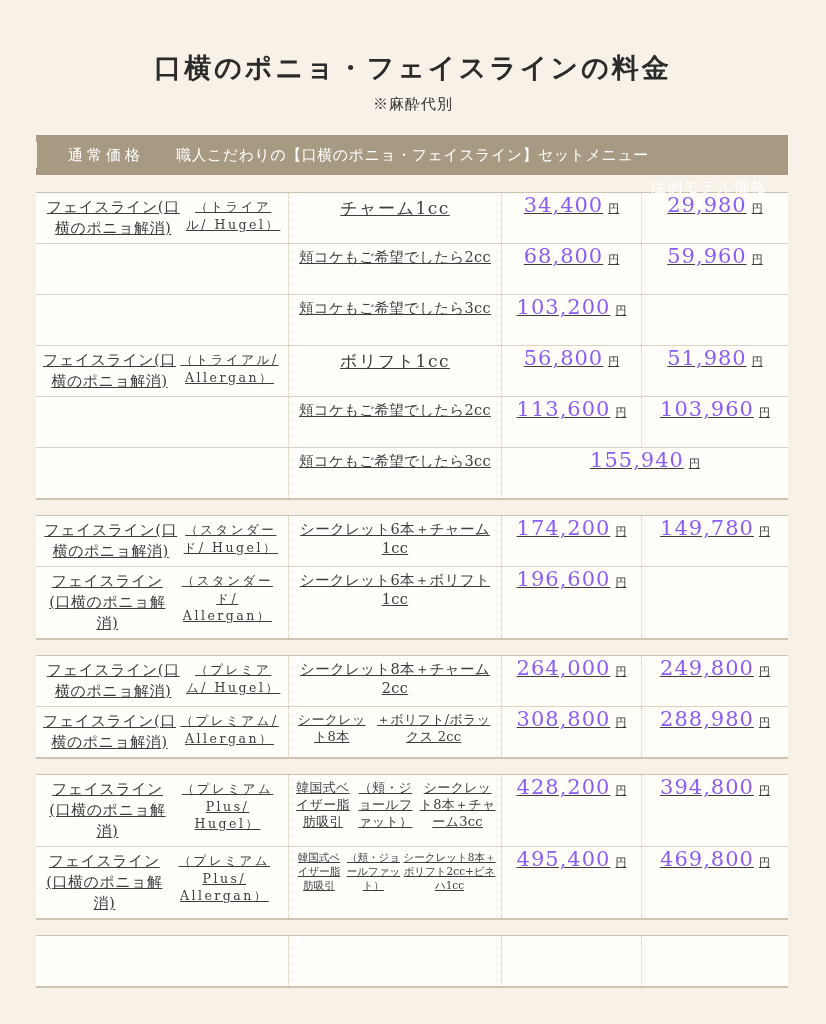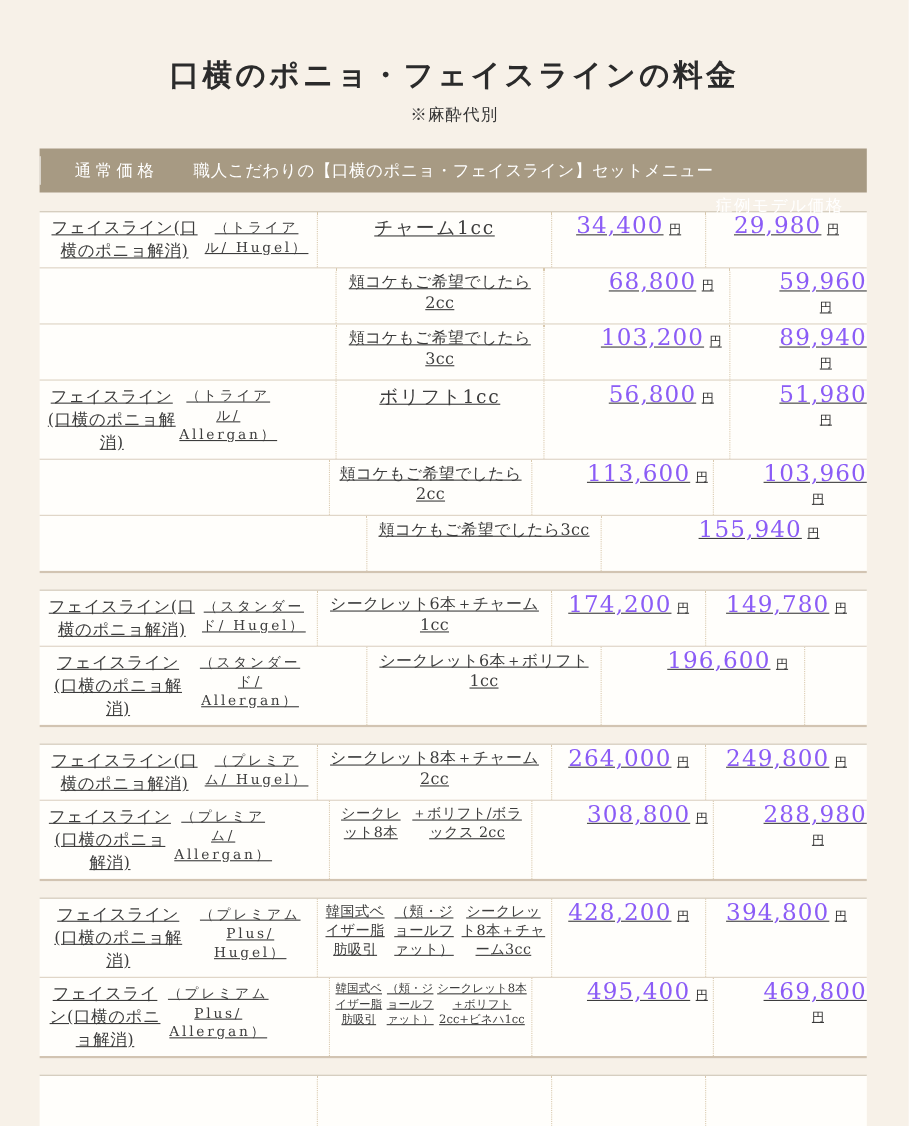--- a/index.html
+++ b/index.html
@@ -21,21 +21,21 @@
   .th-model { width:134px; letter-spacing:1.5px;margin-top:32px; }
   .th-normal::before,.th-model::before {
     content:""; position:absolute; left:0; top:7px; bottom:7px; width:1px;
     background:rgba(255,255,255,0.85);
   }
   .group { background:var(--row-bg,#fffefb);
            border-top:1px solid var(--border,#cdc2b1);
            border-bottom:2px solid var(--border-heavy,#d2c4b2);
            margin-bottom:15px; }
   .row { display:flex; min-height:50px; }
-  .row + .row { border-top:1px solid #ddd2c2;gap:45px; }
+  .row + .row { border-top:1px solid #ddd2c2; }
   .cell { box-sizing:border-box; display:flex; flex-direction:row; justify-content:center;
           text-align:center;text-decoration:underline; }
   .c-name  { width:252px; padding:4px 6px; }
   .c-menu  { width:214px; padding:4px 4px;
              border-left:1px dotted var(--dotted,#d9c9ae);
              border-right:1px dotted var(--dotted,#d9c9ae); }
   .c-normal{ width:140px; border-right:1px dotted var(--dotted,#d9c9ae); }
   .c-model { flex:1; }
   .name-main { font-size:15px; letter-spacing:0.5px; line-height:1.4; }
   .name-sub  { font-size:12.5px; letter-spacing:2.5px; line-height:1.4; margin-top:1px; }
@@ -90,23 +90,20 @@
     </div>
   </div>
           <div class="row">
     <div class="cell c-name"></div>
     <div class="cell c-menu m-normal">
               <div class="menu-line">頬コケもご希望でしたら3cc</div>
             </div>
     <div class="cell c-normal">
       <div><span class="price">103,200</span><span class="yen">円</span></div>
     </div>
-    <div class="cell c-model">
-      <div><span class="price">89,940</span><span class="yen">円</span></div>
-    </div>
   </div>
           <div class="row">
     <div class="cell c-name">
               <div class="name-main">フェイスライン(口横のポニョ解消)</div>
               <div class="name-sub">（トライアル/ Allergan）</div>
             </div>
     <div class="cell c-menu m-large">
               <div class="menu-line">ボリフト1cc</div>
             </div>
     <div class="cell c-normal">

